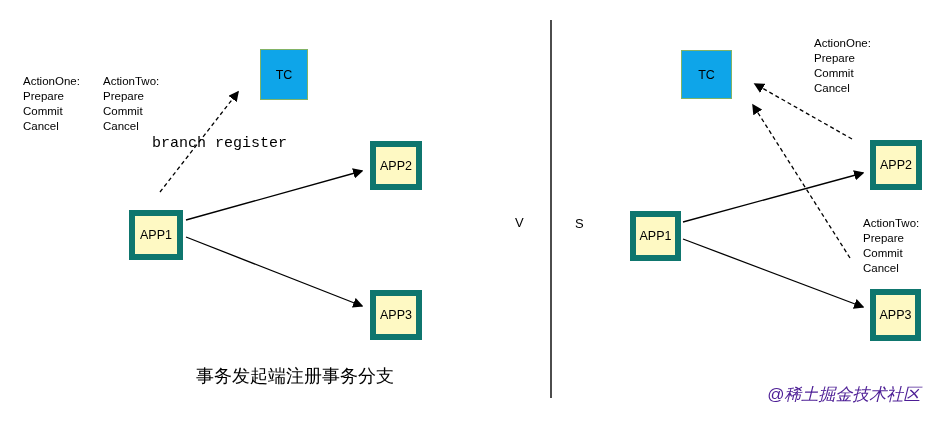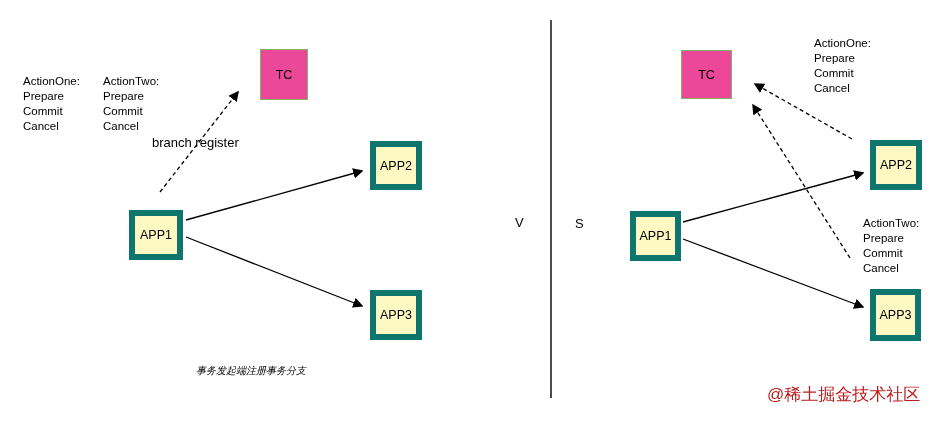--- a/index.html
+++ b/index.html
@@ -23,50 +23,51 @@
     align-items: center;
     justify-content: center;
     font-size: 12.5px;
     box-sizing: border-box;
   }
   .node.app {
     background: #fef9c3;
     border: 6px solid #0f766e;
   }
   .node.tc {
-    background: #ec4899;
+    background: #0ea5e9;
     border: 1px solid #82b366;
   }
   .textblock {
     position: absolute;
     font-size: 11.5px;
     line-height: 15px;
     white-space: nowrap;
   }
   .textblock .b { font-weight: normal; }
   .small-label {
     position: absolute;
-    font-size: 13px;
+    font-size: 15px;
     white-space: nowrap;
+    font-family: Liberation Mono, monospace;
   }
   .caption {
     position: absolute;
-    font-size: 10px;
+    font-size: 18px;
     white-space: nowrap;
-    font-style: italic;
   }
   .vs-letter {
     position: absolute;
     font-size: 13px;
   }
   .watermark {
     position: absolute;
     font-size: 17px;
-    color: #b91c1c;
+    color: #4c1d95;
     white-space: nowrap;
+    font-style: italic;
   }
 </style>
 </head>
 <body>
 
 <div class="canvas">
 
   <svg class="arrows" viewBox="0 0 947 422" xmlns="http://www.w3.org/2000/svg">
     <defs>
       <marker id="arrowhead" viewBox="0 0 10 10" refX="8.5" refY="5" markerWidth="8" markerHeight="8" orient="auto-start-reverse">

